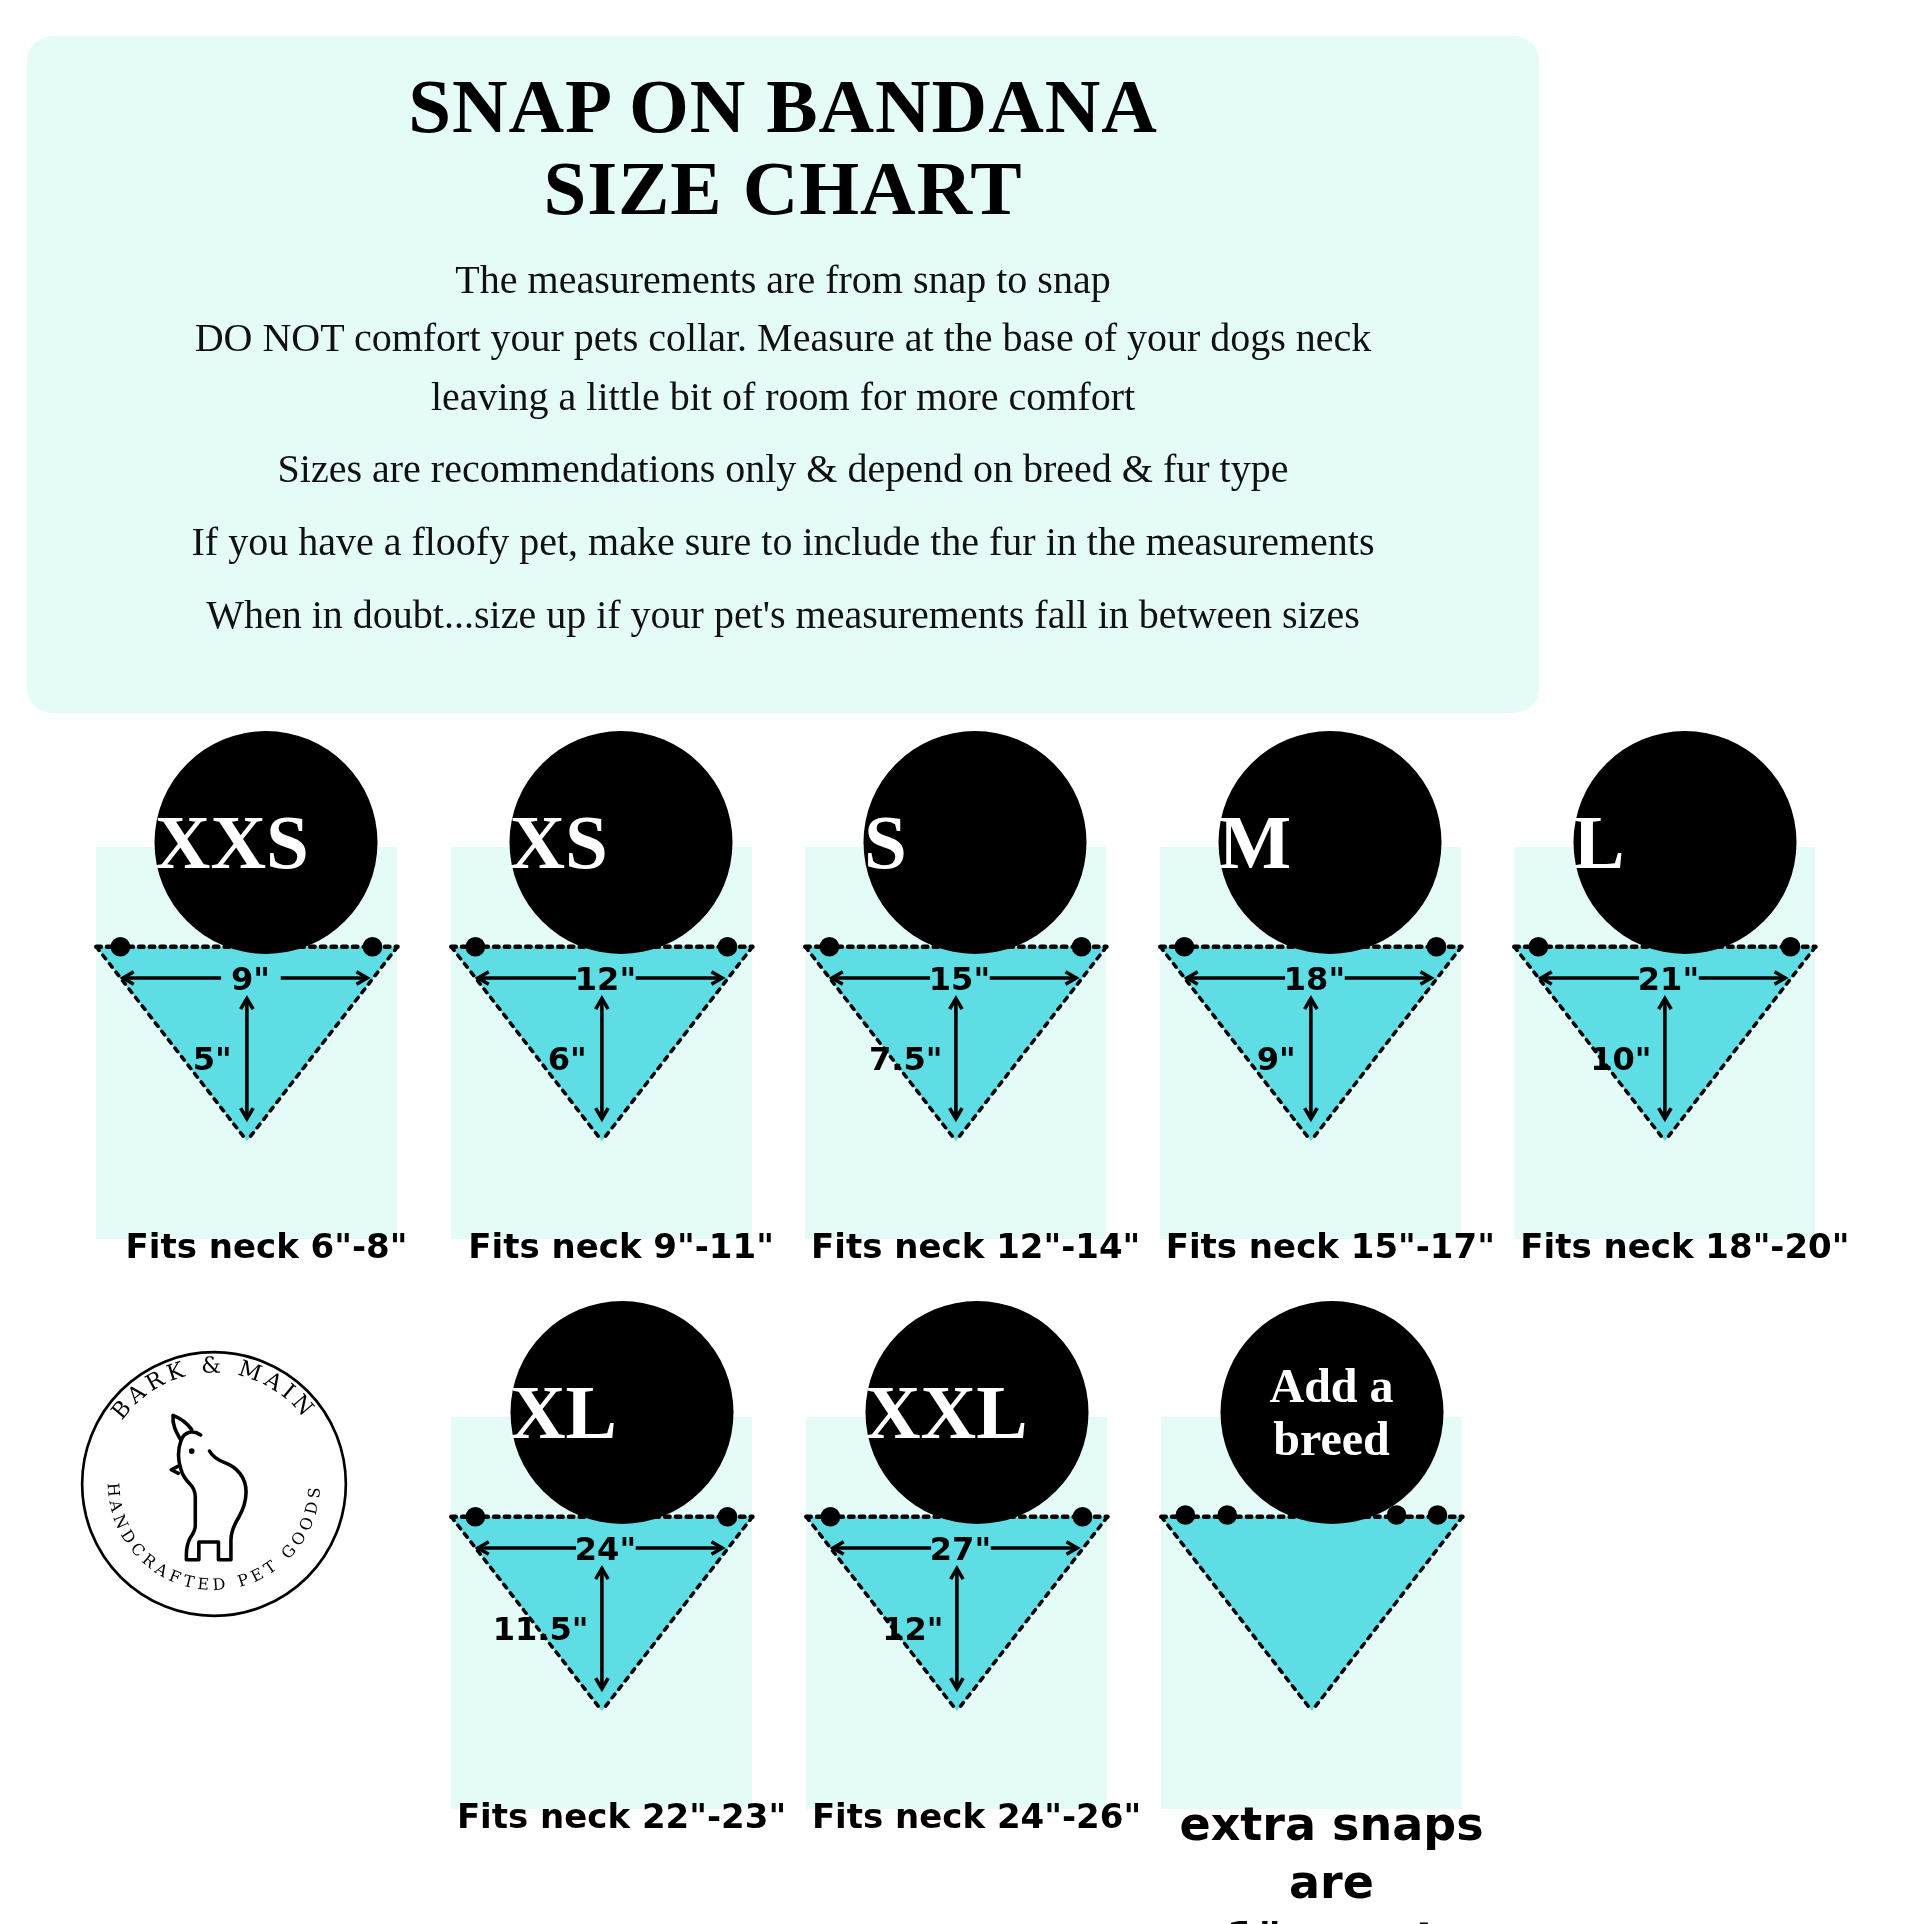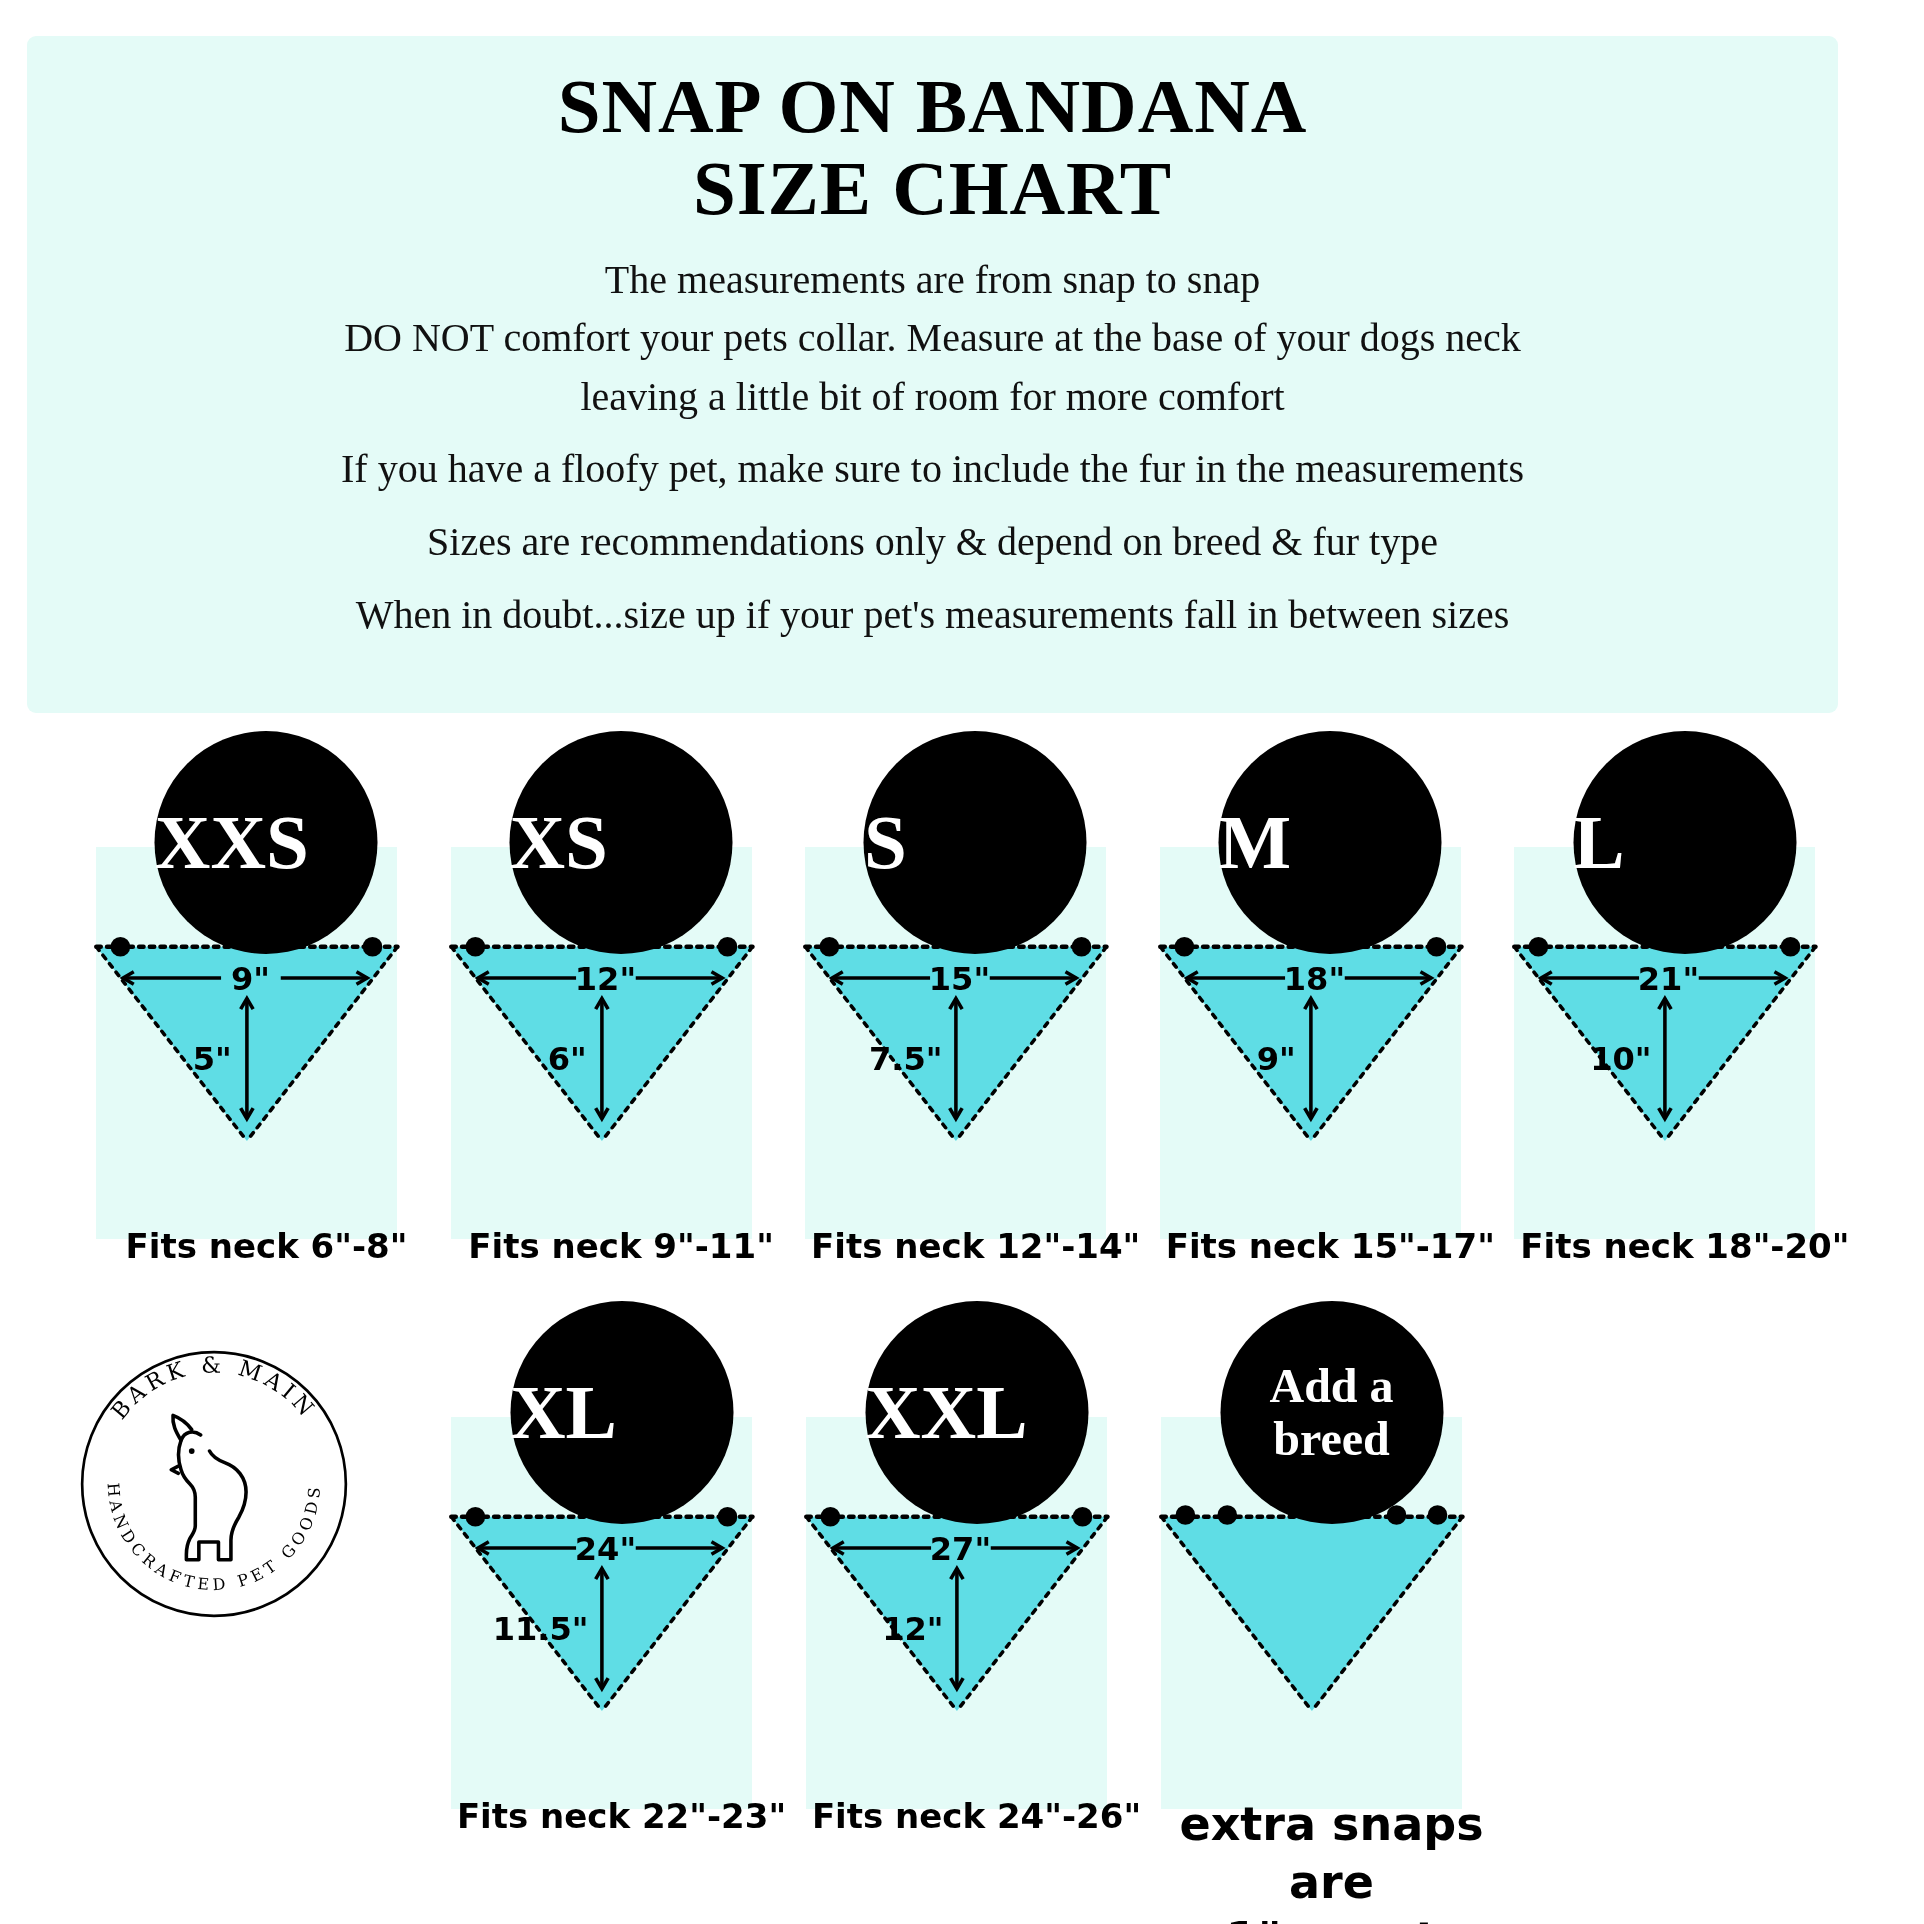--- a/index.html
+++ b/index.html
@@ -14,24 +14,24 @@
     color: #000000;
     position: relative;
     overflow: hidden;
   }
 
   
   .header-panel {
     position: absolute;
     left: 27px;
     top: 36px;
-    width: 1811px;
+    width: 1512px;
     height: 677px;
     background: #e4fbf7;
-    border-radius: 9px;
+    border-radius: 25px;
     box-sizing: border-box;
     padding: 21.4px 36px 0 36px;
     text-align: center;
   }
   .title {
     font-family: "Liberation Serif", serif;
     font-weight: bold;
     font-size: 77px;
     line-height: 1.06;
     letter-spacing: 0.9px;
@@ -151,22 +151,22 @@
 
 <div class="header-panel">
   <div class="title">
     <div>SNAP ON BANDANA</div>
     <div>SIZE CHART</div>
   </div>
   <div class="subtitle-block">
     <p class="sub-line">The measurements are from snap to snap</p>
     <p class="sub-line">DO NOT comfort your pets collar.  Measure at the base of your dogs neck</p>
     <p class="sub-line">leaving a little bit of room for more comfort</p>
+    <p class="sub-line spaced">Sizes are recommendations only &amp; depend on breed &amp; fur type</p>
     <p class="sub-line spaced">If you have a floofy pet, make sure to include the fur in the measurements</p>
-    <p class="sub-line spaced">Sizes are recommendations only &amp; depend on breed &amp; fur type</p>
     <p class="sub-line spaced">When in doubt...size up if your pet's measurements fall in between sizes</p>
   </div>
 </div>
 
 <div class="sizes">
 
   <div class="row row1">
 
     <div class="cell">
       <div class="tile"></div>

